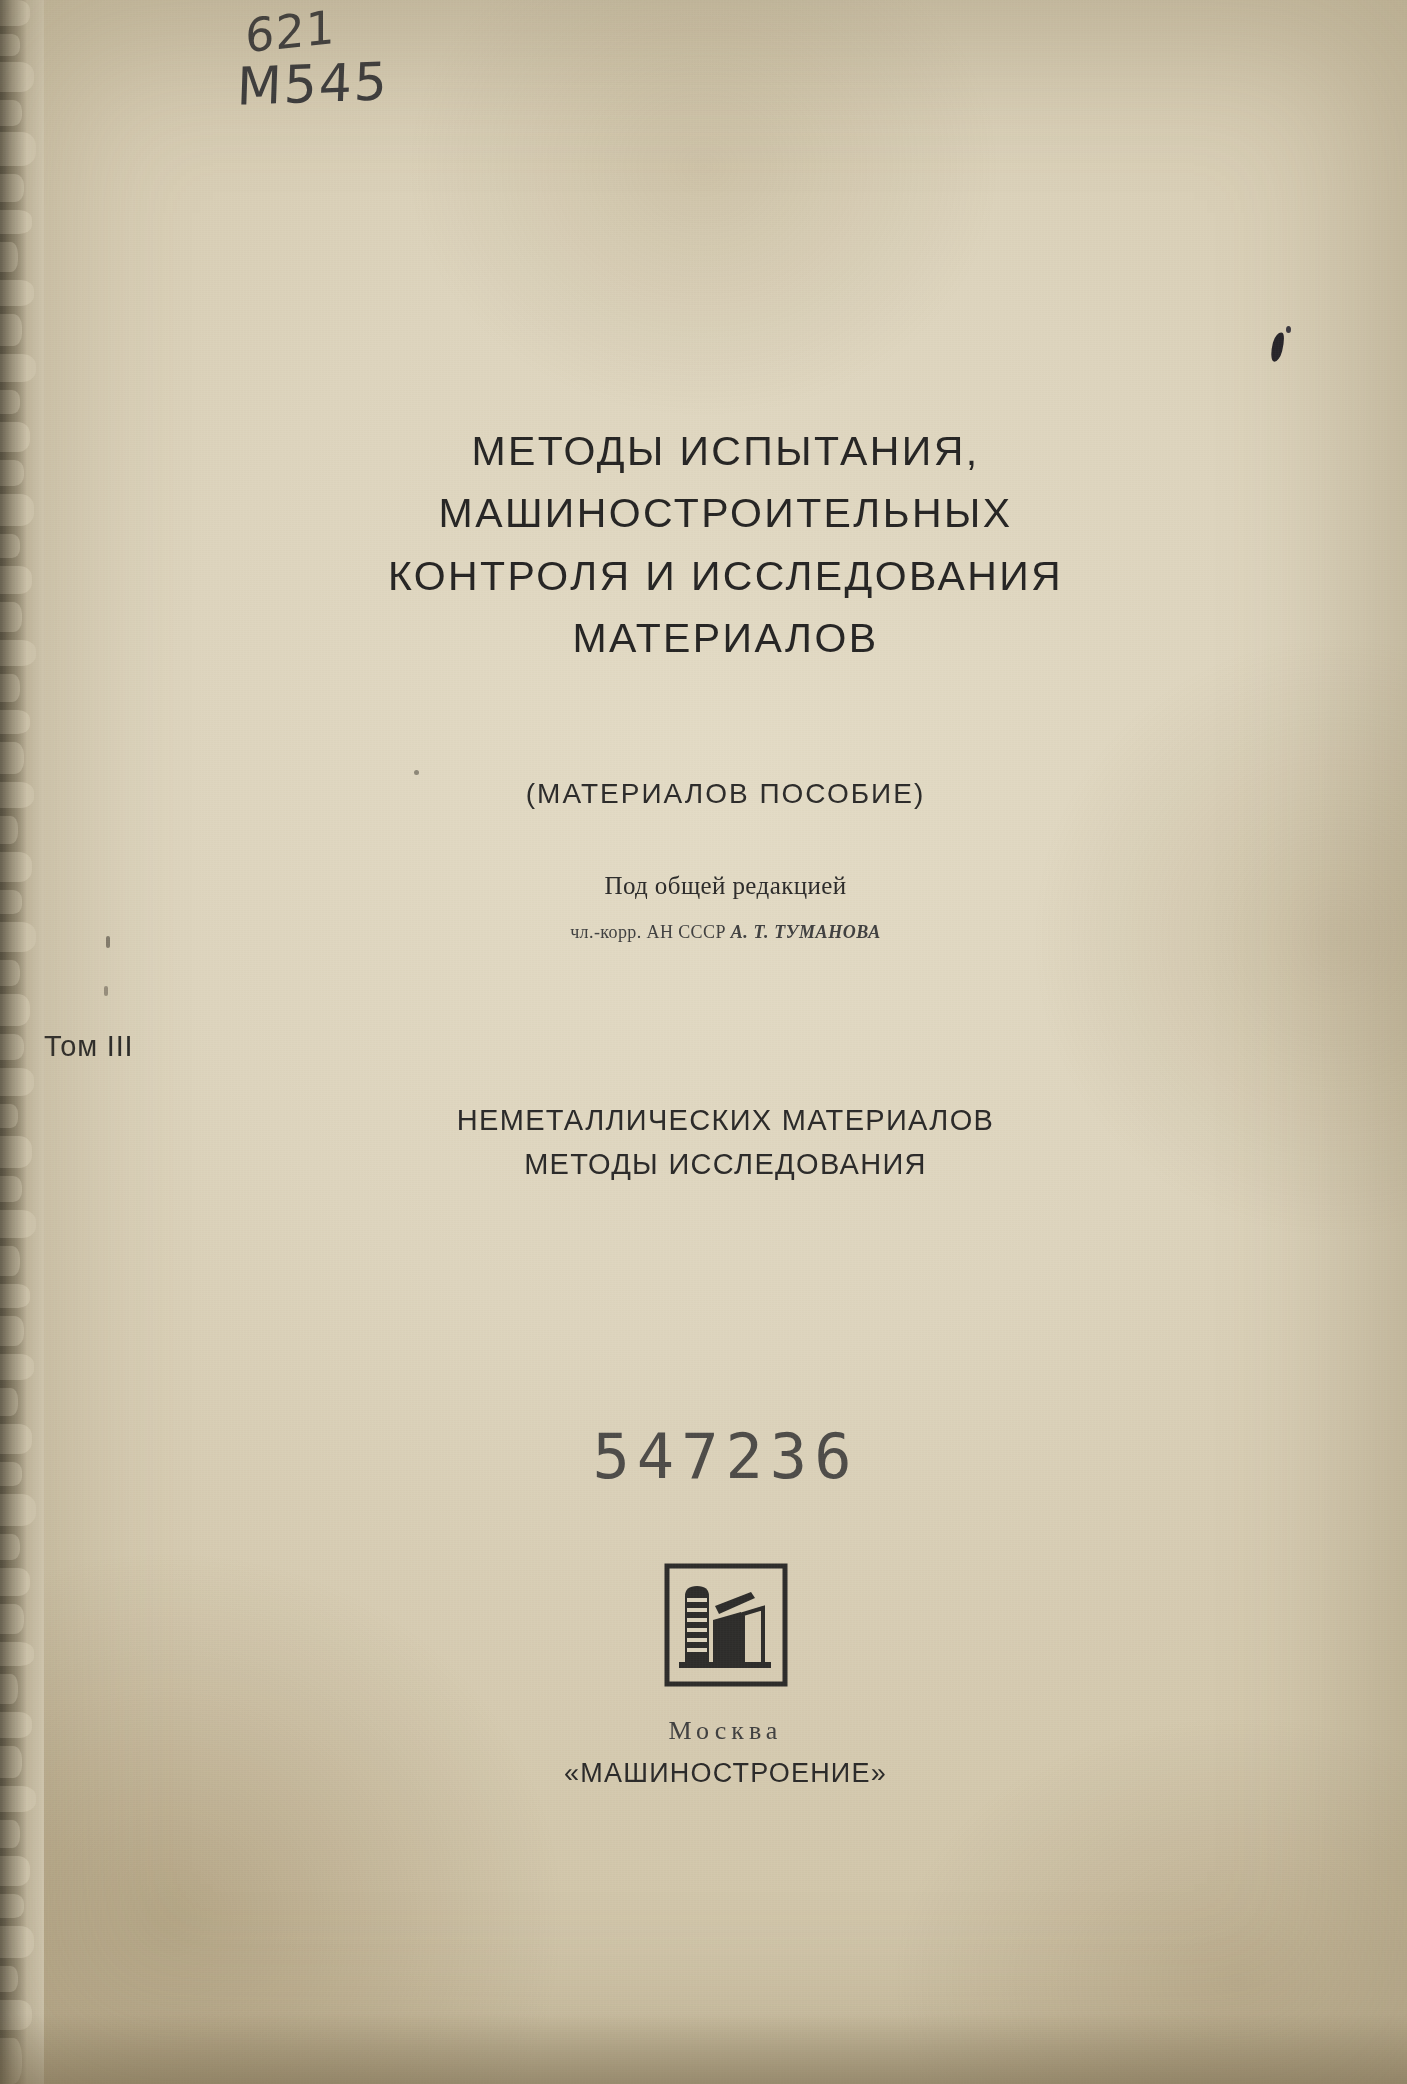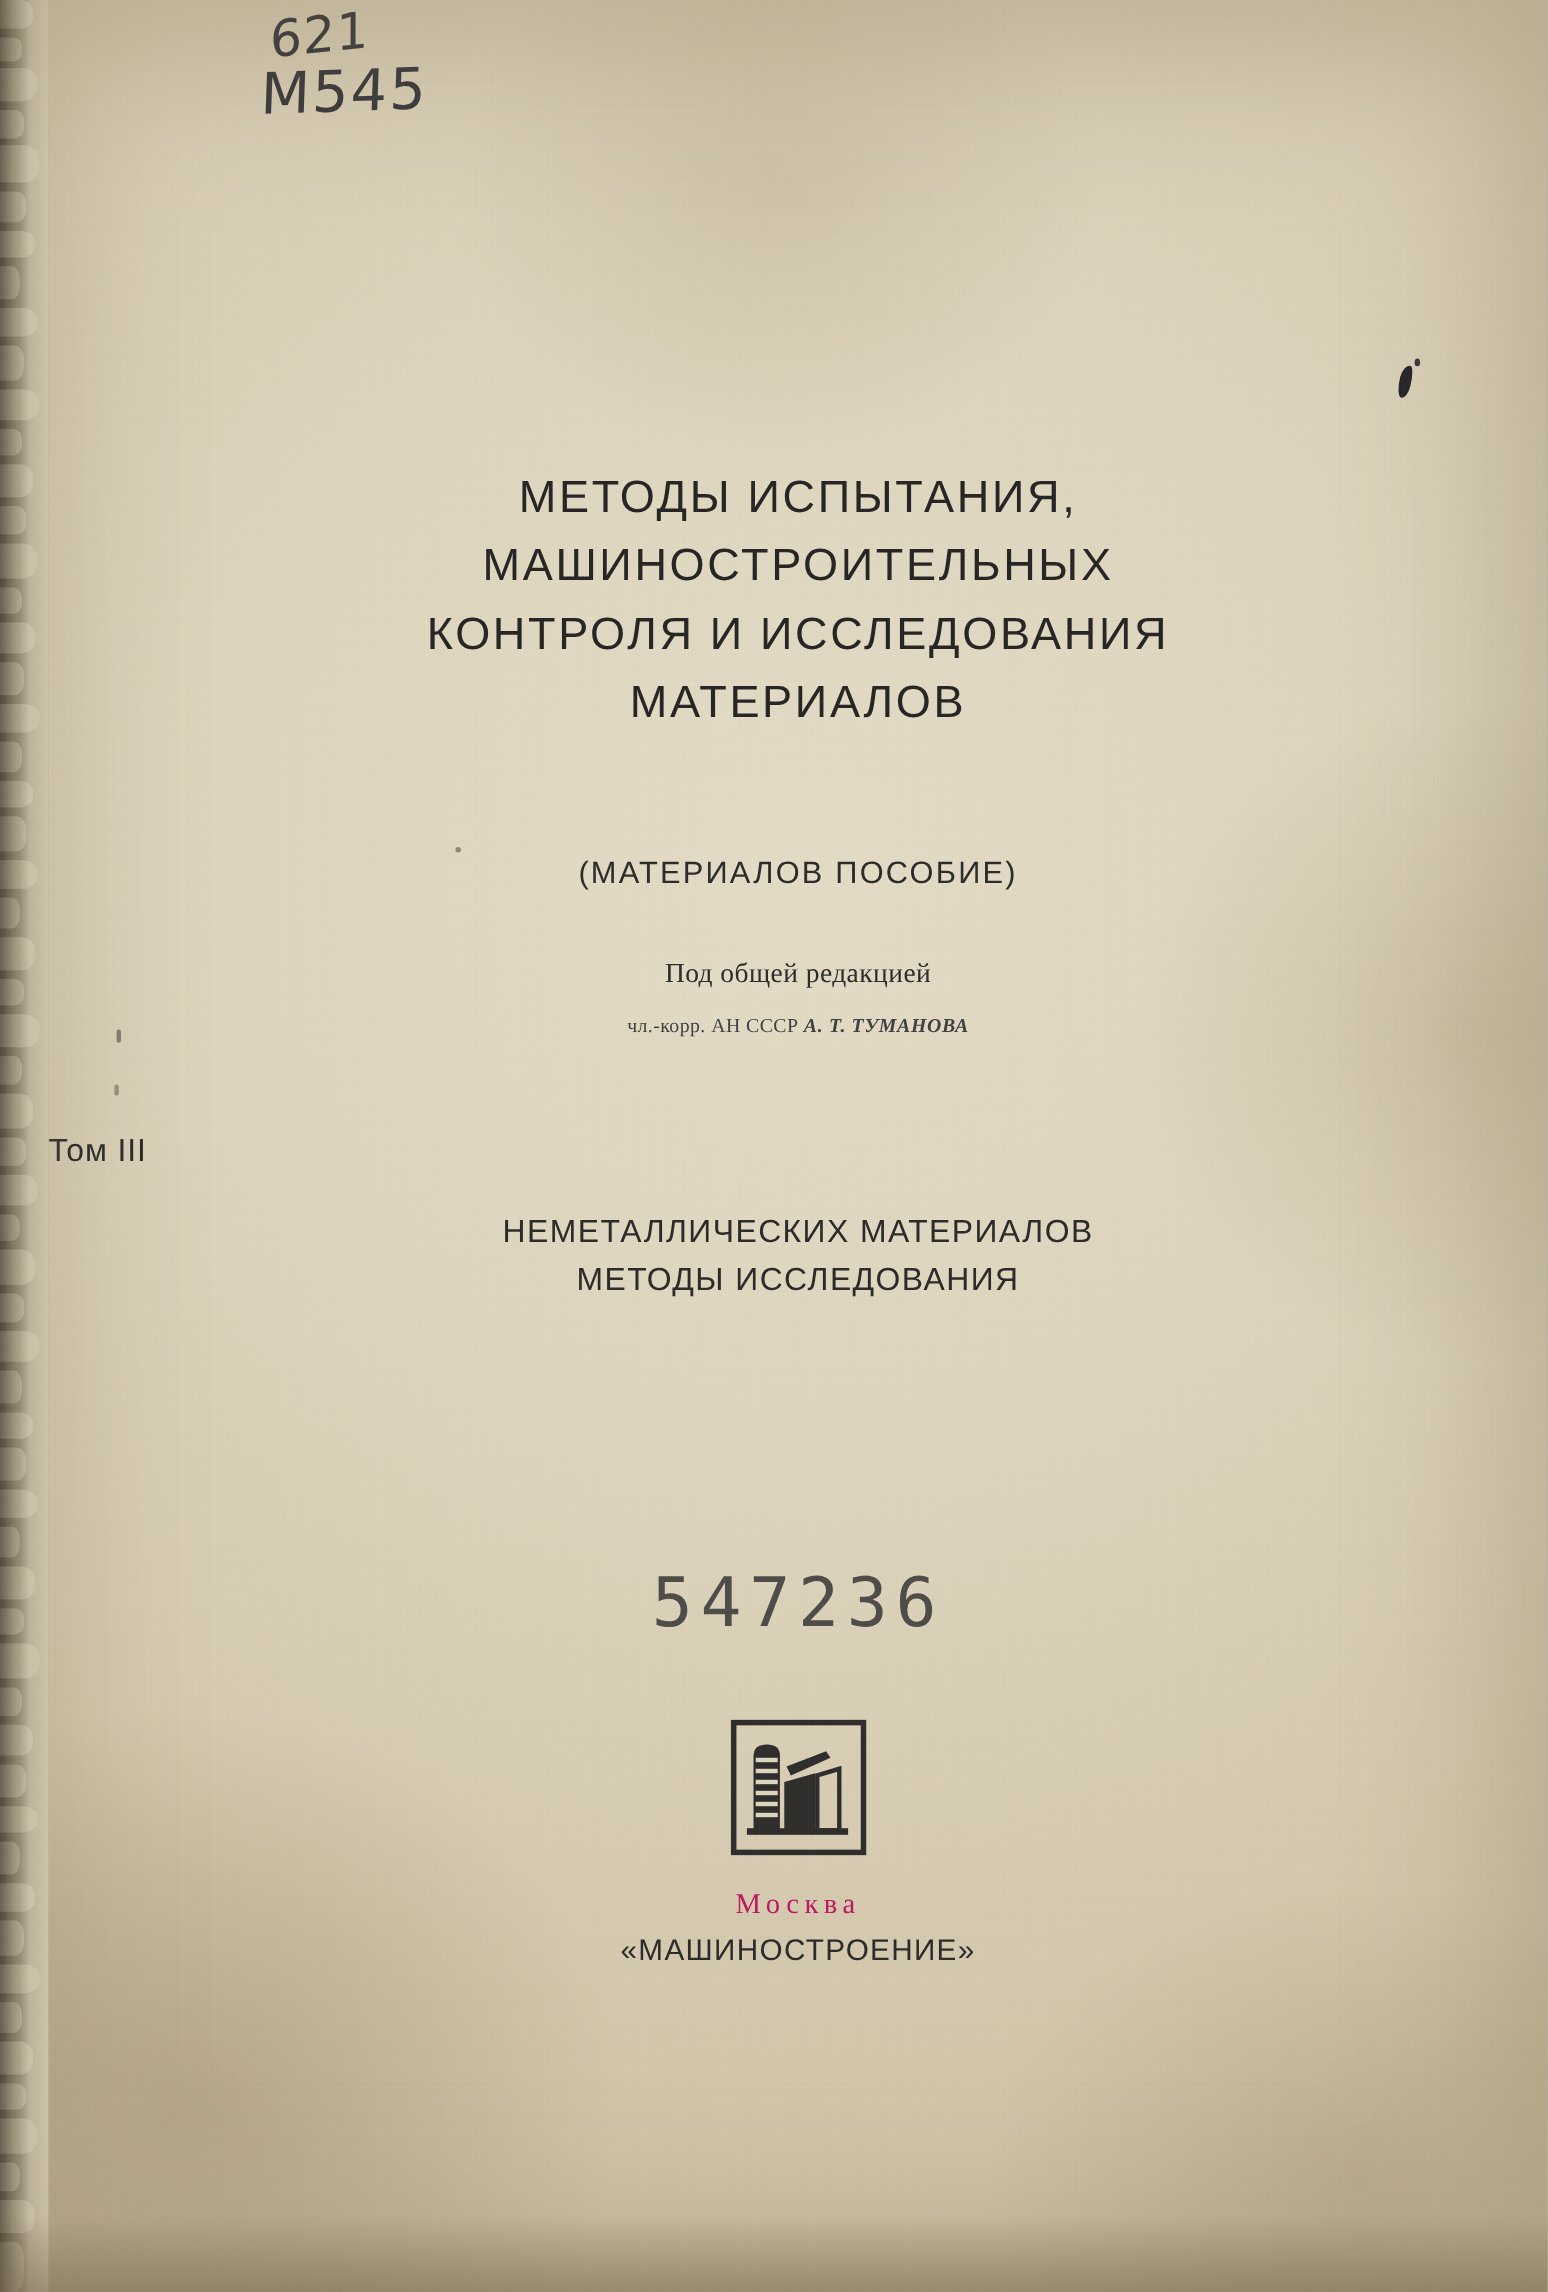--- a/index.html
+++ b/index.html
@@ -267,21 +267,21 @@
   .imprint {
     position: absolute;
     top: 1716px;
     left: 0; right: 0;
     text-align: center;
   }
   .imprint .city {
     font-family: "Liberation Serif", serif;
     font-size: 26px;
     letter-spacing: 5px;
-    color: #be185d;
+    color: #404040;
     margin-bottom: 12px;
   }
   .imprint .house {
     font-size: 27px;
     letter-spacing: 1.2px;
     color: #2b2a29;
     margin-bottom: 14px;
   }
   .imprint .year {
     font-family: "Liberation Serif", serif;

